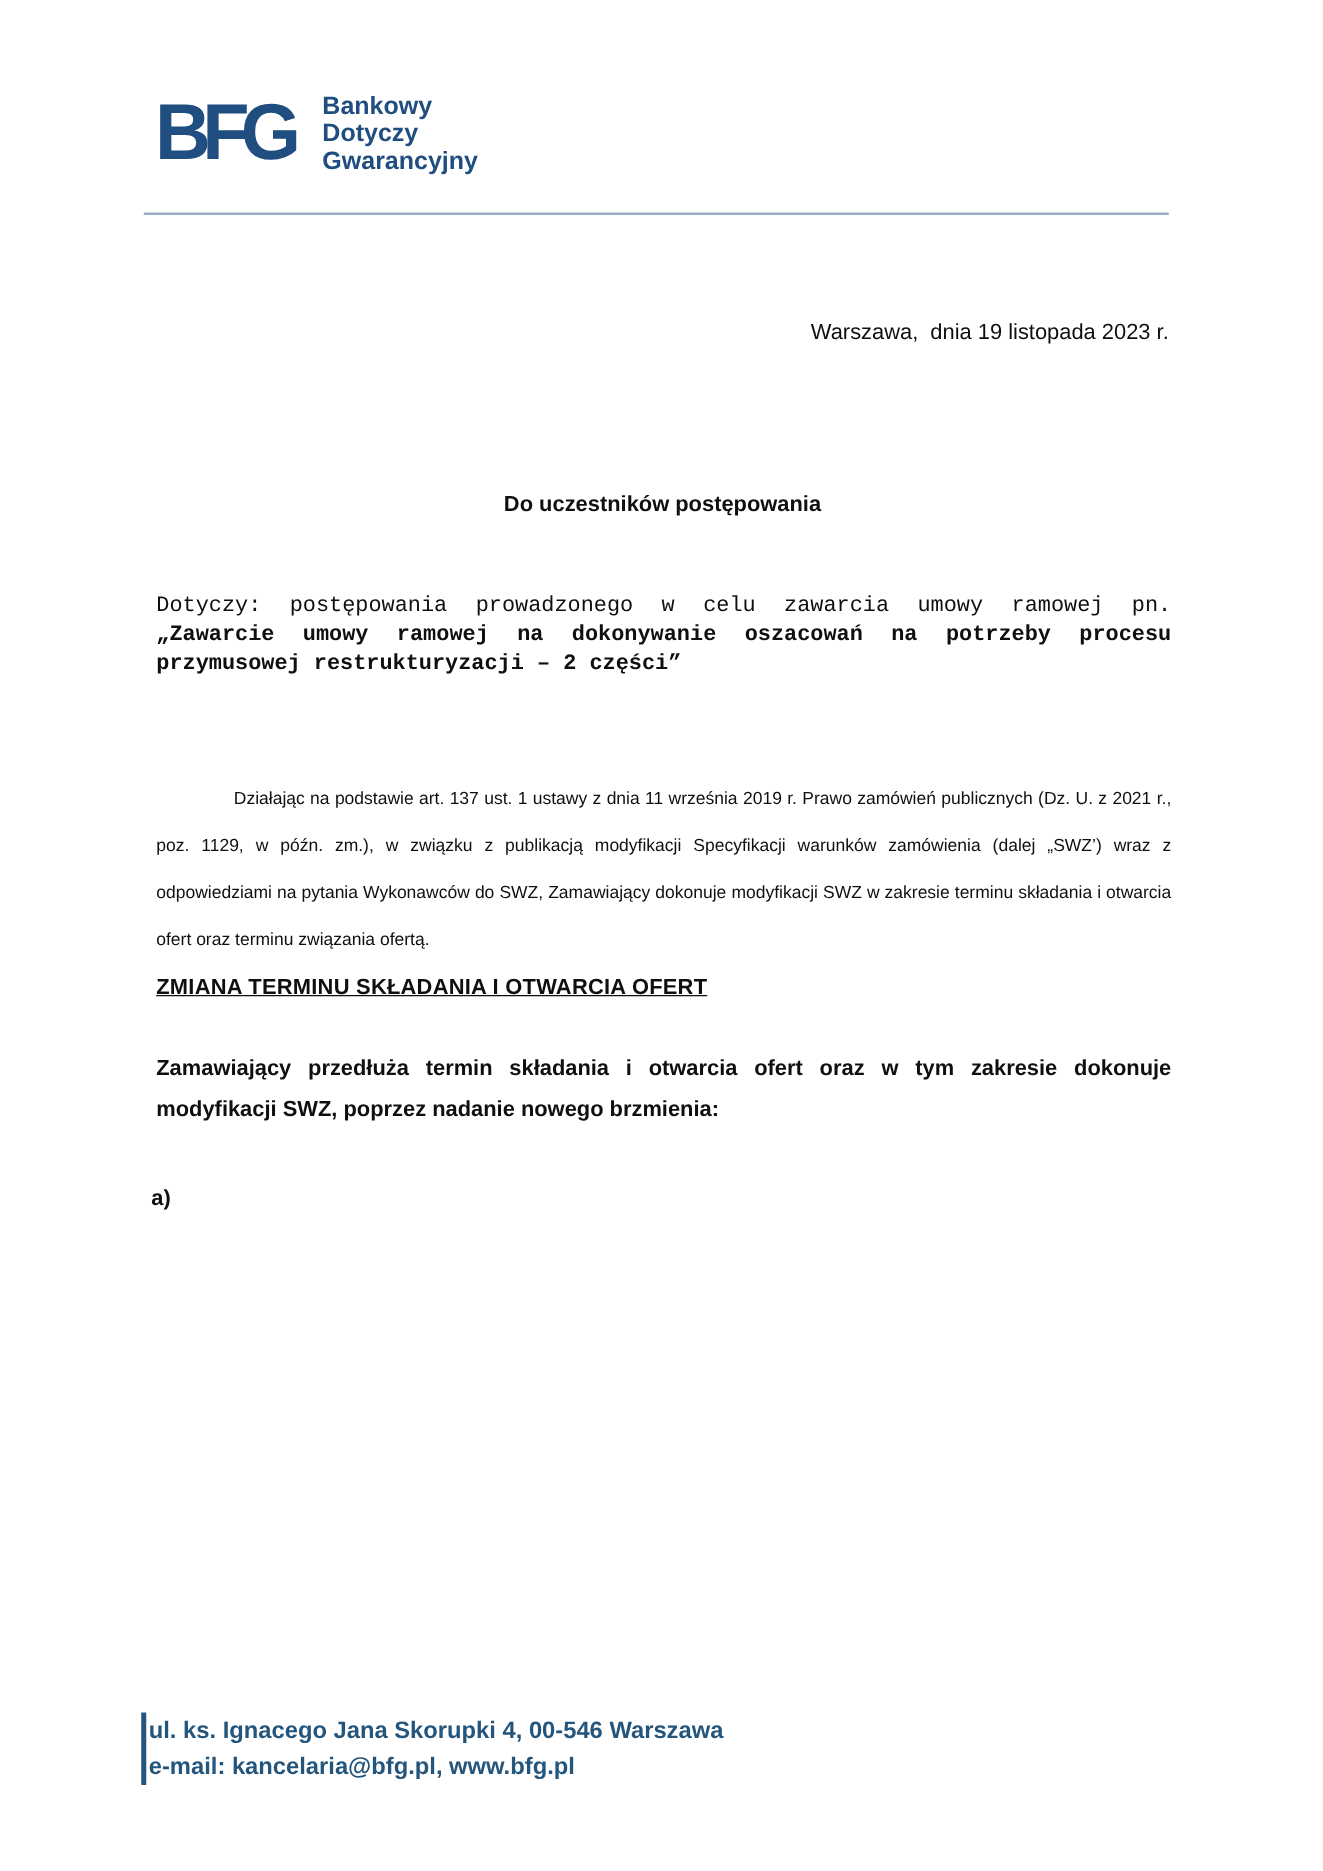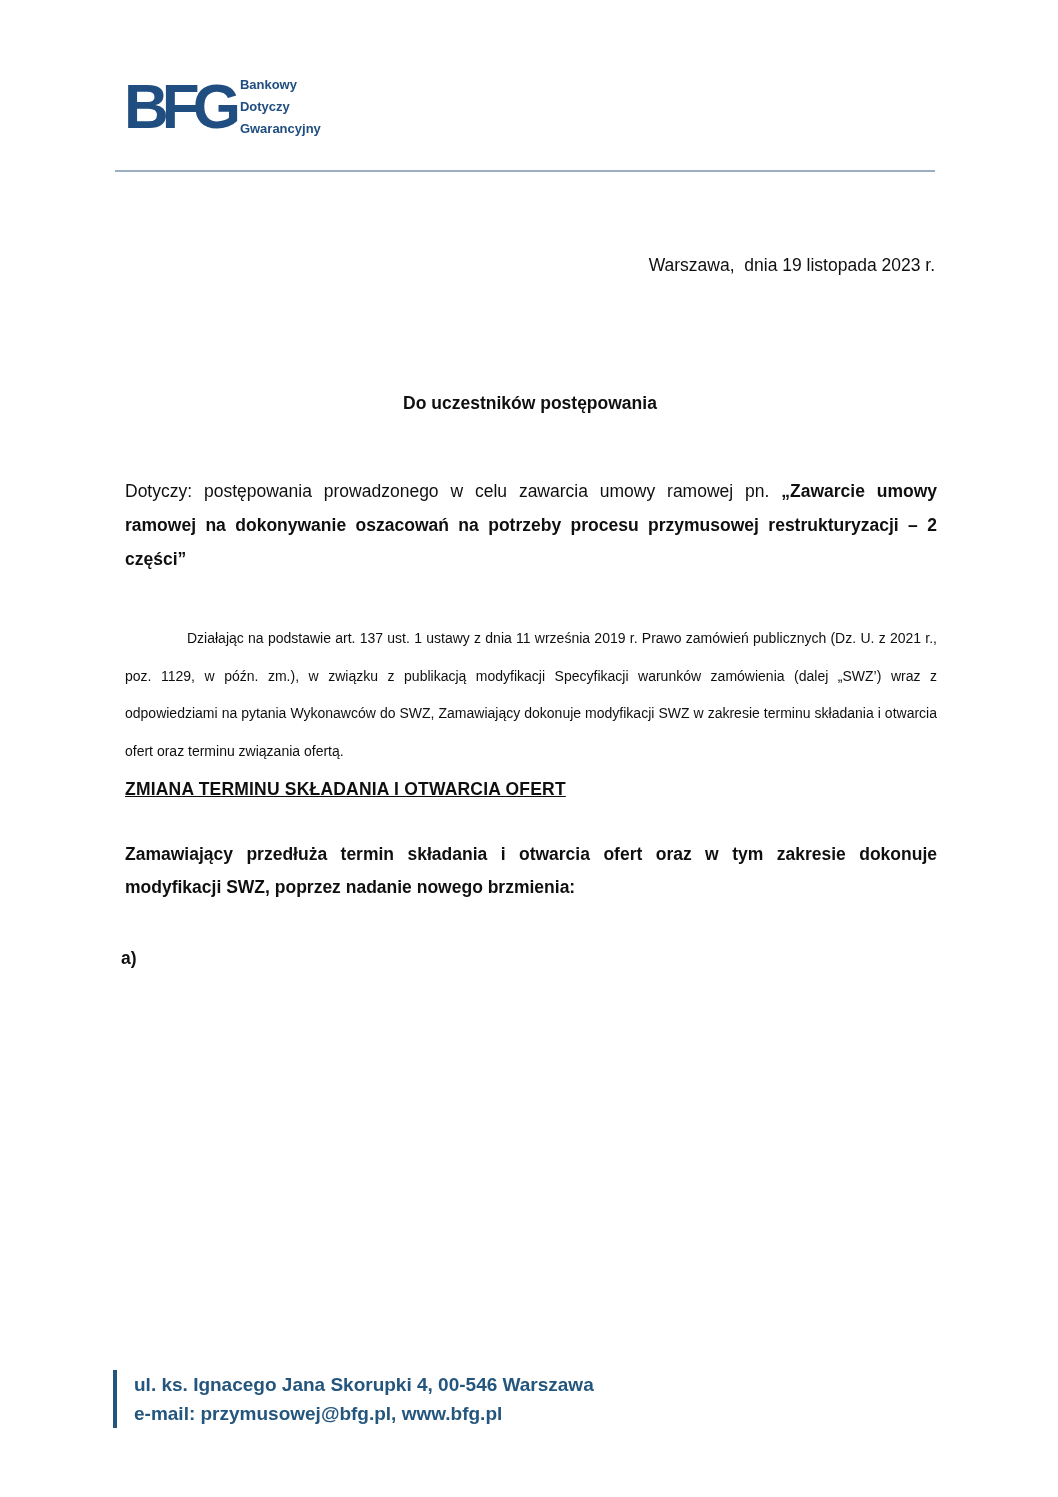--- a/index.html
+++ b/index.html
@@ -12,39 +12,39 @@
     color:#0f0f0f;
     overflow:hidden;
   }
   
   .logo{position:absolute;left:124px;top:74px;display:flex;align-items:center;}
   .logo-abbr{
     font-size:62px;font-weight:800;letter-spacing:-7px;
     line-height:62px;
     transform:scaleY(1.02);
   }
-  .logo-name{margin-left:6px;font-size:13px;font-weight:700;line-height:22px;}
+  .logo-name{margin-left:24px;font-size:20px;font-weight:700;line-height:22px;}
   
   .rule{position:absolute;left:115px;top:170px;width:820px;height:2px;}
   
   .ref-line{
     position:absolute;left:125px;top:207px;width:810px;
     font-size:17.5px;font-weight:700;font-style:italic;
   }
   .date-line{
     position:absolute;left:125px;top:255px;width:810px;
     font-size:17.5px;text-align:right;white-space:pre-wrap;
   }
   .addressee{
     position:absolute;left:125px;top:393px;width:810px;
     font-size:17.5px;font-weight:700;text-align:center;
   }
   .subject{
     position:absolute;left:125px;top:474px;width:812px;
-    font-size:17.5px;line-height:34px;text-align:justify;
+    font-size:17.5px;line-height:23px;text-align:justify;font-family:Liberation Mono, monospace;
   }
   .subject b{font-weight:700;}
   .body-par{
     position:absolute;left:125px;top:620px;width:812px;
     font-size:14px;line-height:37.5px;text-align:justify;
     text-indent:62px;
   }
   .section-heading{
     position:absolute;left:125px;top:779px;width:812px;
     font-size:17.5px;font-weight:700;text-decoration:underline;
@@ -54,21 +54,21 @@
     position:absolute;left:125px;top:838px;width:812px;
     font-size:17.5px;font-weight:700;line-height:33px;text-align:justify;
   }
   .list-label{
     position:absolute;left:121px;top:948px;
     font-size:17.5px;font-weight:700;
   }
   
   .footer{
     position:absolute;left:113px;top:1370px;
-    padding-left:17px;
+    padding-left:2px;
     font-size:19px;font-weight:700;line-height:29px;
   }
 </style>
 </head>
 <body>
 
 <div class="page">
 
   <div class="logo" style="color: rgb(32, 78, 128);">
     <div class="logo-abbr">BFG</div>
@@ -91,16 +91,16 @@
   <div class="body-par">Działając na podstawie art. 137 ust. 1 ustawy z dnia 11 września 2019 r. Prawo zamówień publicznych (Dz. U. z 2021 r., poz. 1129, w późn. zm.), w związku z publikacją modyfikacji Specyfikacji warunków zamówienia (dalej „SWZ’) wraz z odpowiedziami na pytania Wykonawców do SWZ, Zamawiający dokonuje modyfikacji SWZ w zakresie terminu składania i otwarcia ofert oraz terminu związania ofertą.</div>
 
   <div class="section-heading">ZMIANA TERMINU SKŁADANIA I OTWARCIA OFERT</div>
 
   <div class="emph-par">Zamawiający przedłuża termin składania i otwarcia ofert oraz w tym zakresie dokonuje modyfikacji SWZ, poprzez nadanie nowego brzmienia:</div>
 
   <div class="list-label">a)</div>
 
   <div class="footer" style="color: rgb(36, 86, 125); border-left: 4px solid rgb(36, 86, 125);">
     <div>ul. ks. Ignacego Jana Skorupki 4, 00-546 Warszawa</div>
-    <div>e-mail: przymusowej@bfg.pl, www.bfg.pl</div>
+    <div>e-mail: kancelaria@bfg.pl, www.bfg.pl</div>
   </div>
 
 </div>
 
 </body></html>

